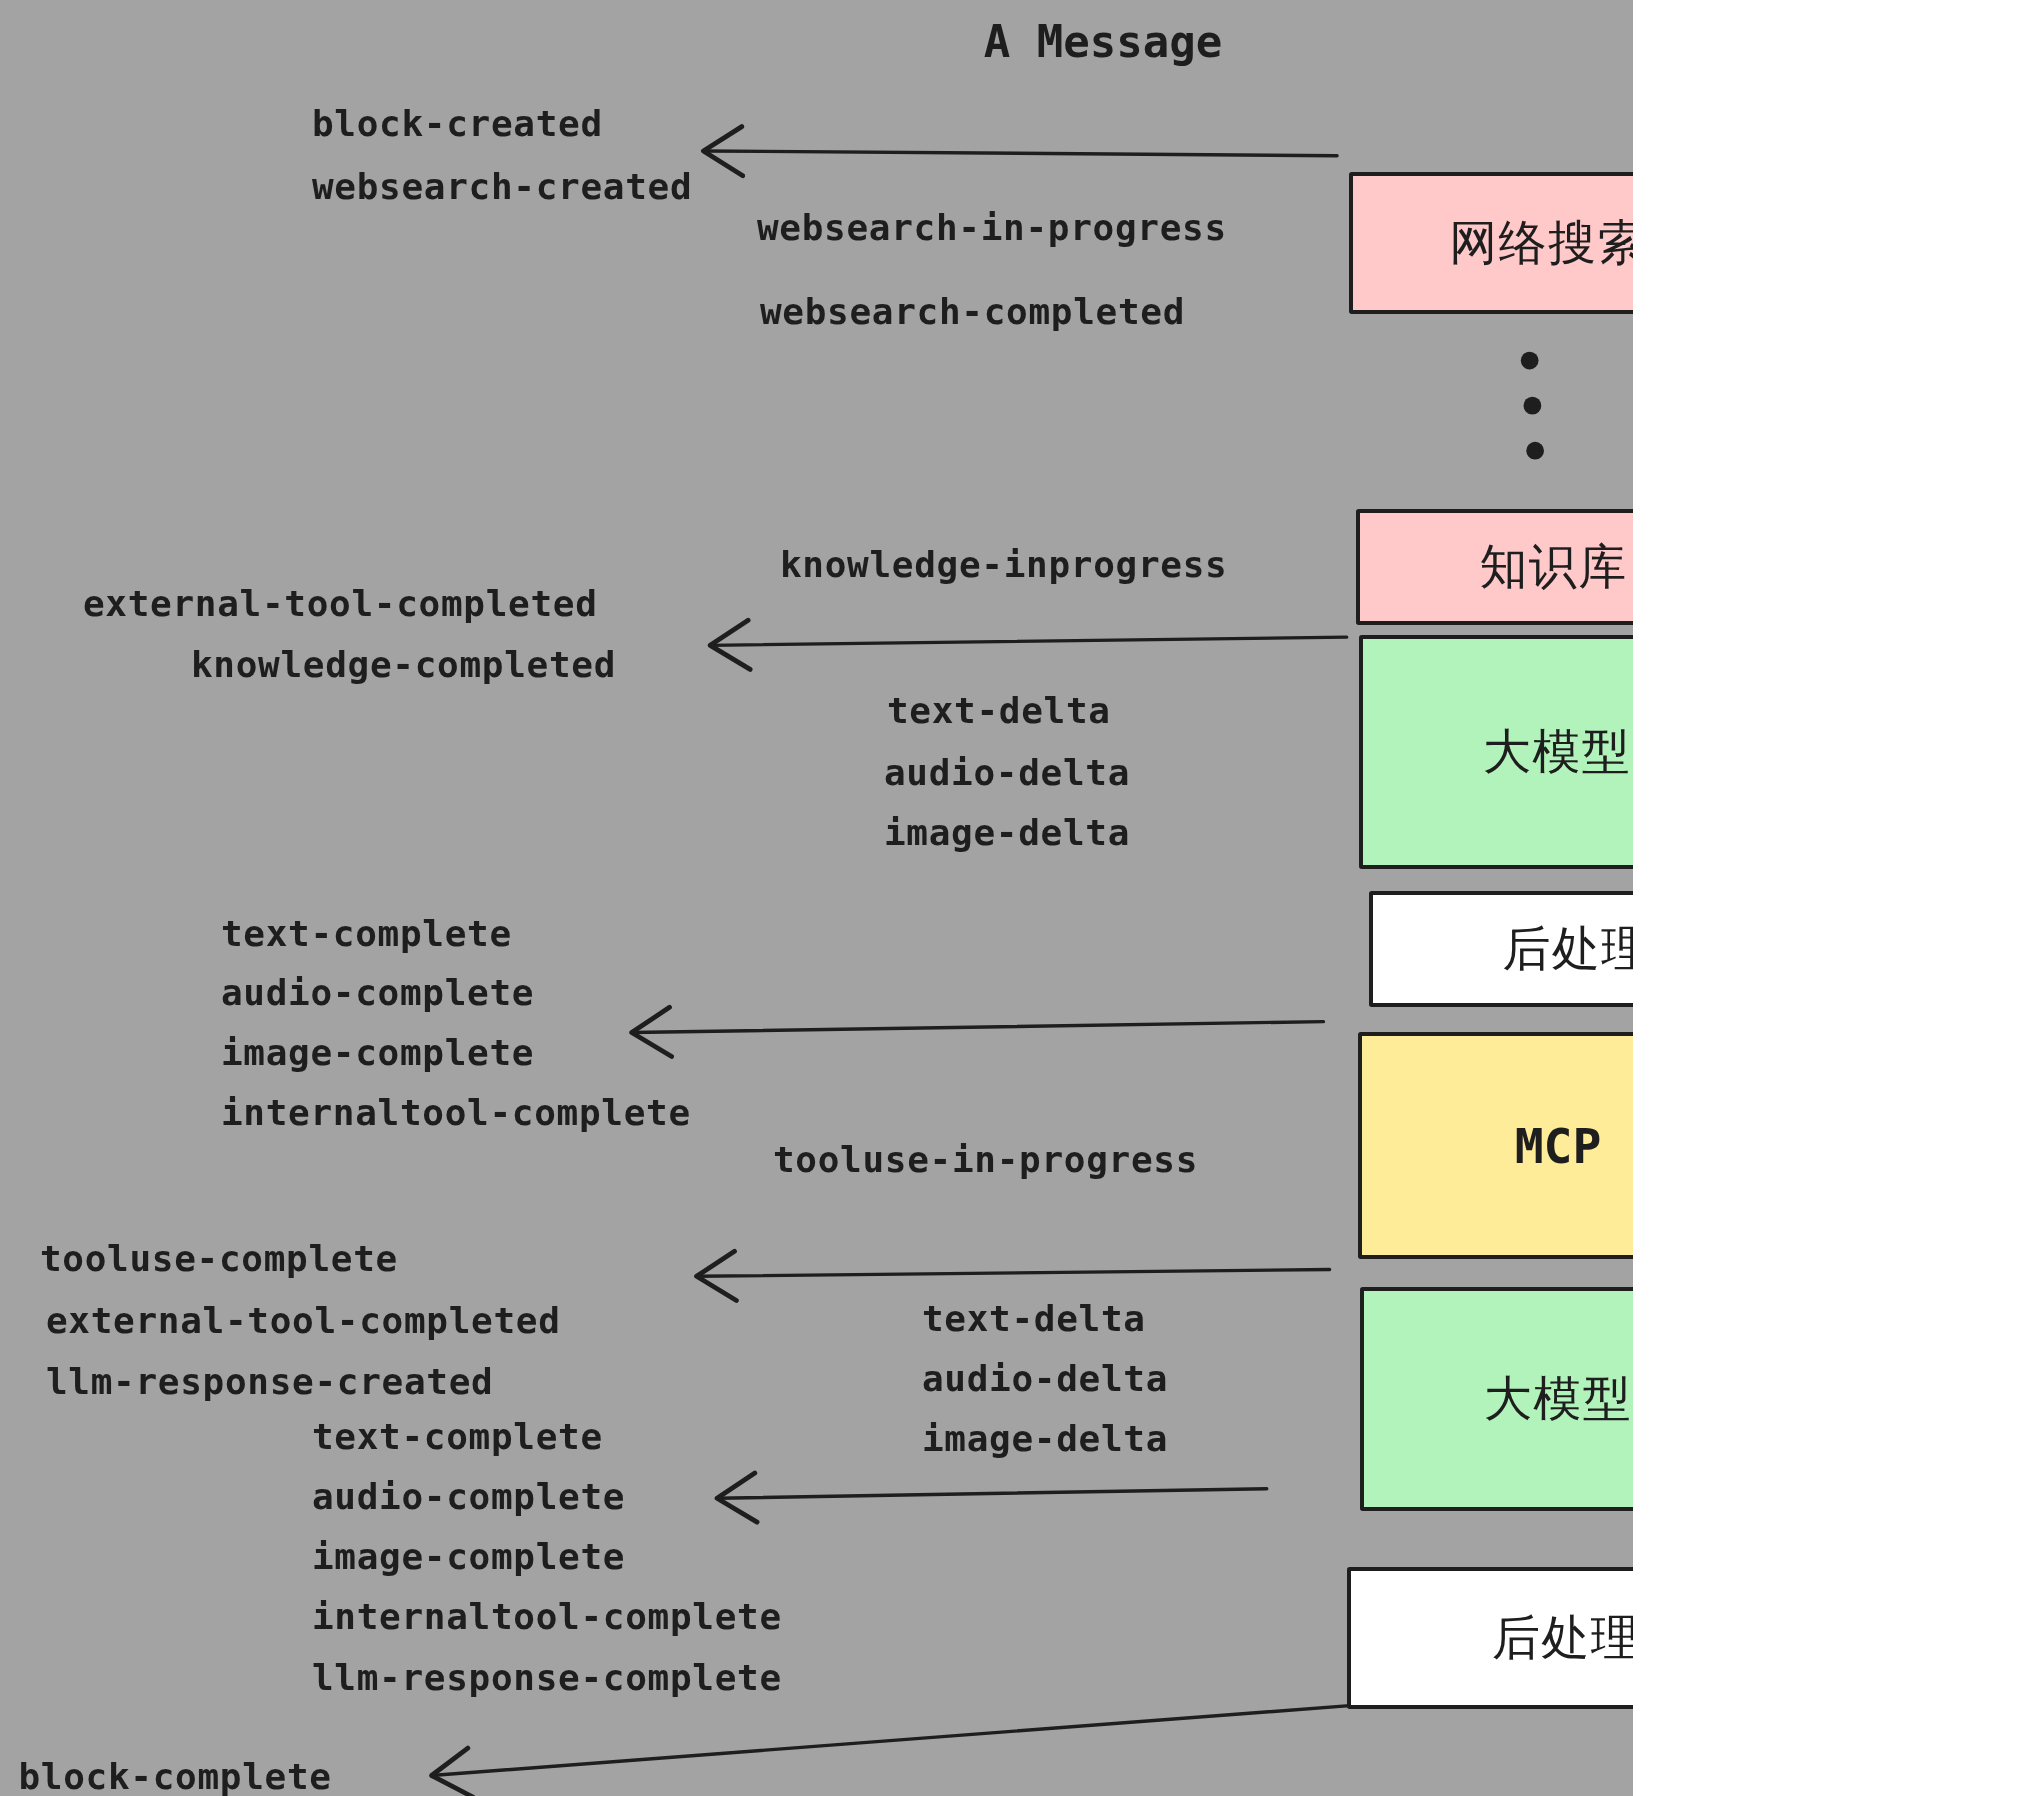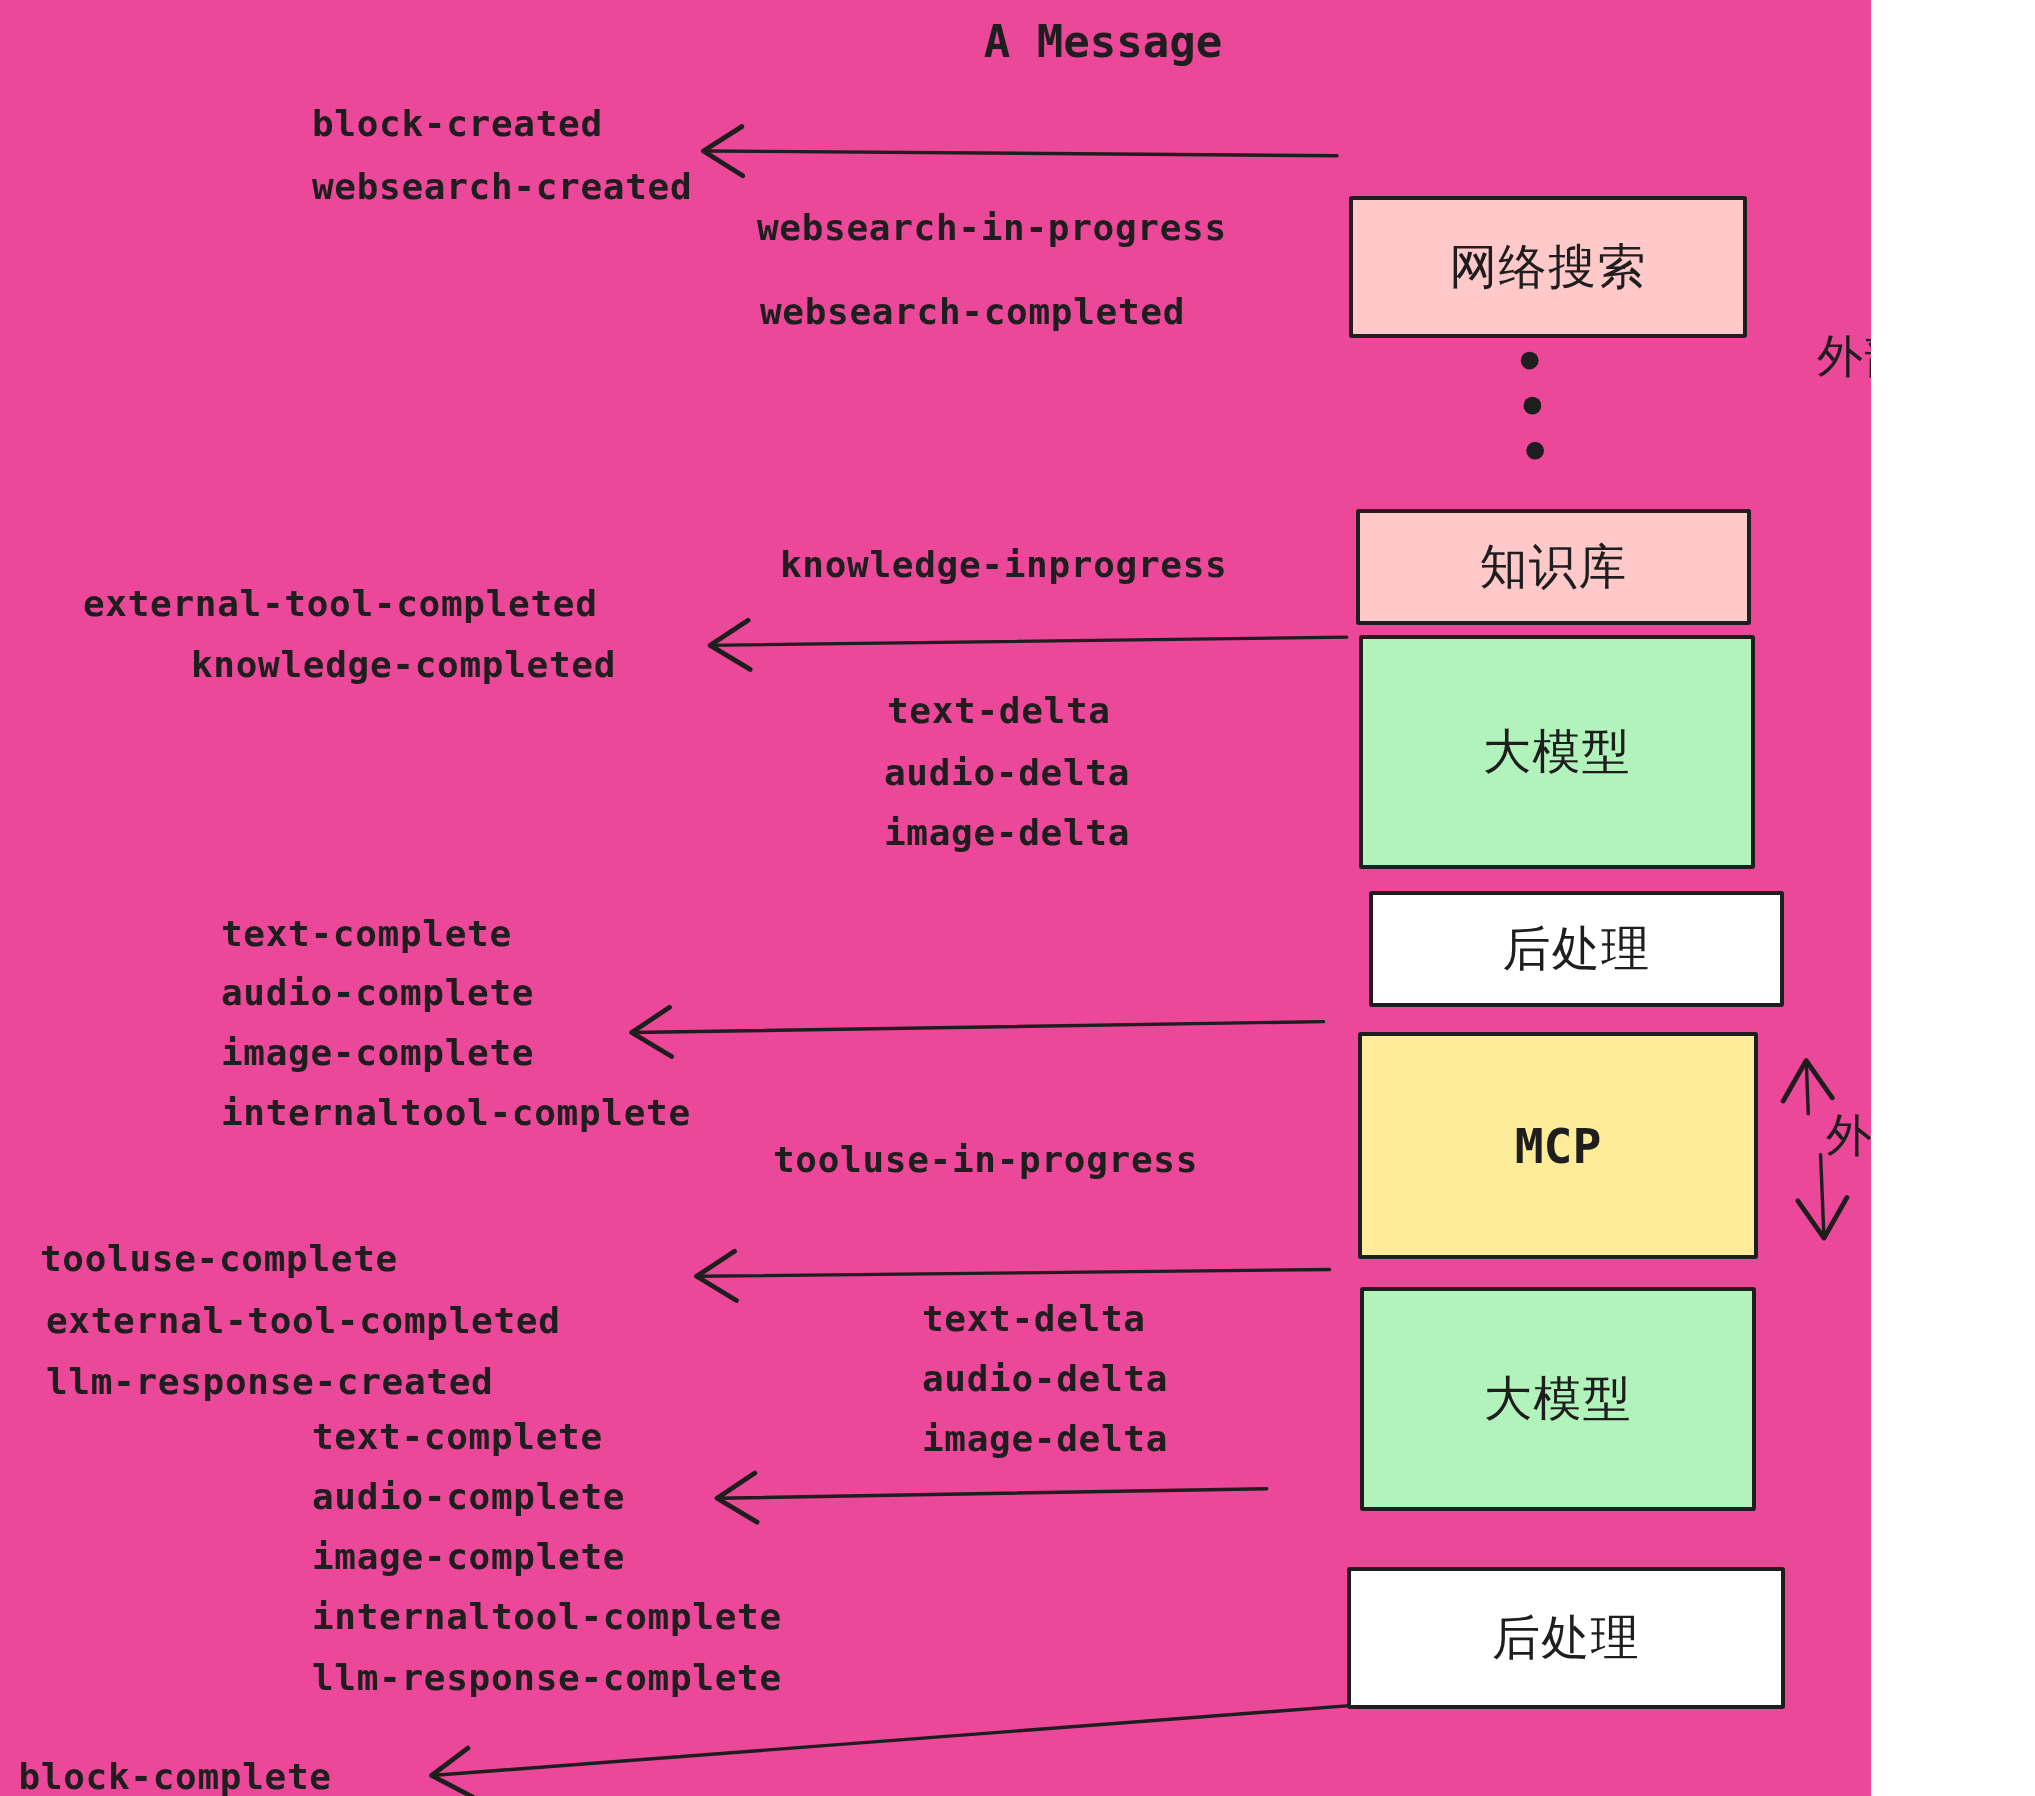--- a/index.html
+++ b/index.html
@@ -1,20 +1,20 @@
 <!DOCTYPE html>
 <html style="font-size:11px"><head>
 <meta charset="utf-8">
 <style>
   html, body { margin: 0; padding: 0; background: #ffffff; }
   #canvas {
     position: relative;
-    width: 1871px;
+    width: 1633px;
     height: 1796px;
-    background: #ec4899;
+    background: #a3a3a3;
     overflow: hidden;
     font-family: "DejaVu Sans Mono", "Liberation Mono", monospace;
     color: #1e1e1e;
   }
   #arrow-layer {
     position: absolute;
     left: 0; top: 0;
     width: 2035px; height: 1796px;
     z-index: 1;
   }
@@ -103,21 +103,21 @@
 
     <g fill="#1e1e1e">
       <circle cx="2240" cy="528" r="13"></circle>
       <circle cx="2244" cy="594" r="13"></circle>
       <circle cx="2248" cy="660" r="13"></circle>
     </g>
   </svg>
 
   <div class="diagram-title" style="left:1103px; top:41px;">A Message</div>
 
-  <div class="node-box" style="left: 1349px; top: 172px; width: 398px; height: 142px; background: rgb(255, 201, 201); margin-top: 24px;">
+  <div class="node-box" style="left: 1349px; top: 172px; width: 398px; height: 142px; background: rgb(255, 201, 201);">
     <span class="cjk">网络搜索</span>
   </div>
 
   <div class="node-box" style="left: 1356px; top: 509px; width: 395px; height: 116px; background: rgb(255, 201, 201);">
     <span class="cjk">知识库</span>
   </div>
 
   <div class="node-box" style="left: 1359px; top: 635px; width: 396px; height: 234px; background: rgb(178, 242, 187);">
     <span class="cjk">大模型</span>
   </div>

